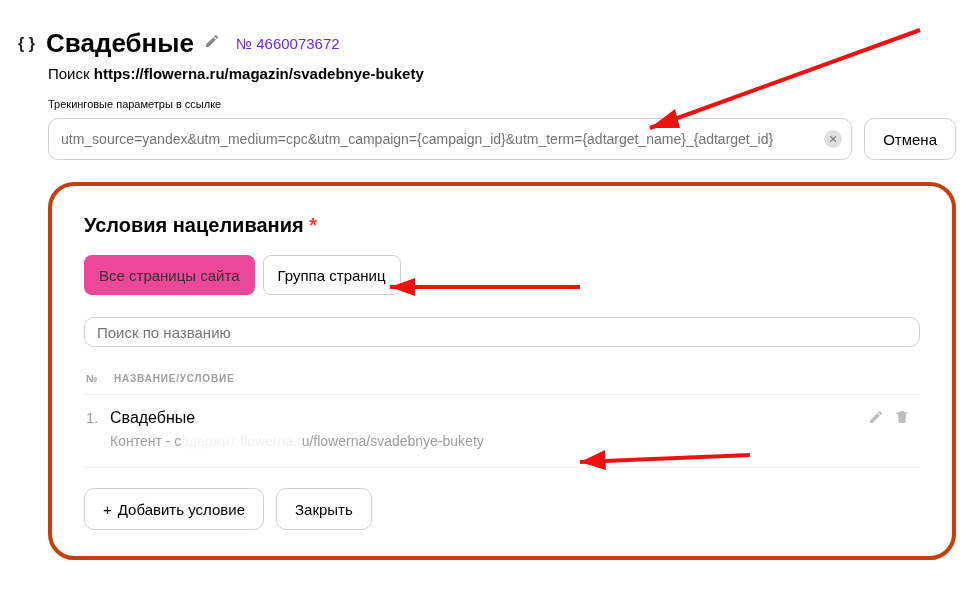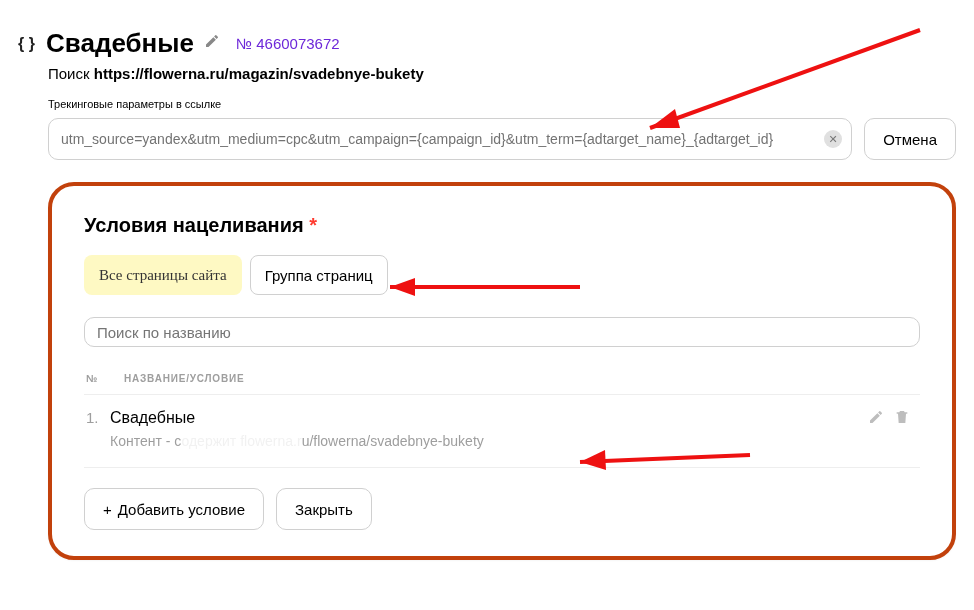--- a/index.html
+++ b/index.html
@@ -116,23 +116,22 @@
     height: 40px;
     border-radius: 8px;
     padding: 0 14px;
     font-size: 15px;
     cursor: pointer;
     border: 1px solid transparent;
     display: inline-flex;
     align-items: center;
   }
   .toggle-inactive {
-    background: #fef9c3;
+    background: #ec4899;
     color: #333;
-    font-family: Liberation Serif, serif;
   }
   .toggle-active {
     background: #fff;
     border-color: #d0d0d0;
   }
   .search-input {
     width: 100%;
     height: 30px;
     border: 1px solid #d0d0d0;
     border-radius: 10px;
@@ -227,21 +226,21 @@
 
   <div class="toggle-group">
     <div class="toggle-btn toggle-inactive">Все страницы сайта</div>
     <div class="toggle-btn toggle-active">Группа страниц</div>
   </div>
 
   <input class="search-input" placeholder="Поиск по названию" style="">
 
   <div class="table-head">
     <div style="width:18px">№</div>
-    <div style="flex:1;margin-left:20px">НАЗВАНИЕ/УСЛОВИЕ</div>
+    <div style="flex:1;margin-left:10px">НАЗВАНИЕ/УСЛОВИЕ</div>
   </div>
 
   <div class="table-row">
     <div class="row-num">1.</div>
     <div class="row-body">
       <div class="row-title">Свадебные</div>
       <div class="row-sub">
         <span>Контент - с</span><span class="blurred">одержит flowerna.r</span><span>u/flowerna/svadebnye-bukety</span>
       </div>
     </div>

